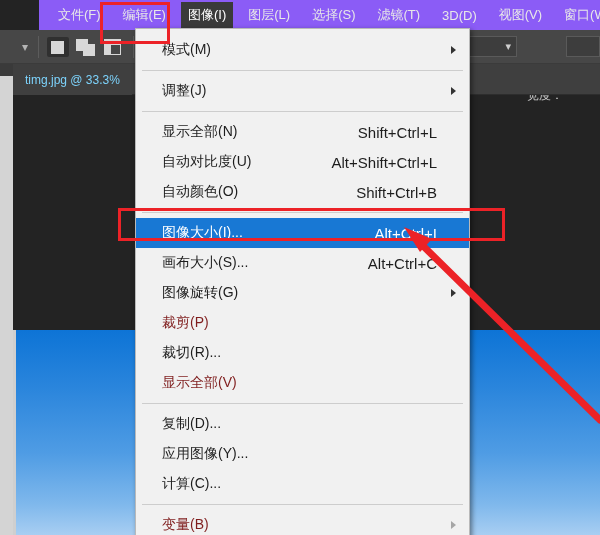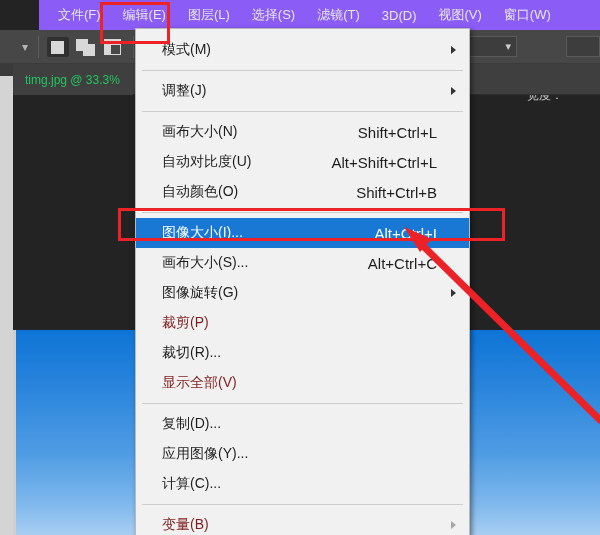--- a/index.html
+++ b/index.html
@@ -160,21 +160,21 @@
     border-bottom: 1px solid #2d2d2d;
     box-sizing: border-box;
   }
   .doc-tab {
     position: absolute;
     left: 0; top: 0;
     height: 31px;
     padding: 0 12px;
     display: flex;
     align-items: center;
-    color: #22c55e;
+    color: #7dd3fc;
     font-size: 12px;
     background: #3f3f3f;
     white-space: nowrap;
   }
 
   
   .dropdown {
     position: absolute;
     left: 135px; top: 28px;
     width: 335px;
@@ -251,20 +251,21 @@
   <div class="workspace"></div>
   <div class="doc-canvas"></div>
   <div class="photo-edge"></div>
   <div class="photo"></div>
   <div class="left-rail"></div>
   <div class="left-rail-dark"></div>
 
   <div class="menubar" id="menubar">
       <div class="menubar-item">文件(F)</div>
       <div class="menubar-item">编辑(E)</div>
+      <div class="menubar-item active">图像(I)</div>
       <div class="menubar-item">图层(L)</div>
       <div class="menubar-item">选择(S)</div>
       <div class="menubar-item">滤镜(T)</div>
       <div class="menubar-item">3D(D)</div>
       <div class="menubar-item">视图(V)</div>
       <div class="menubar-item">窗口(W)</div>
     </div>
 
   <div class="optionsbar">
     <div class="chev">▾</div>
@@ -299,21 +300,21 @@
         <span class="label">模式(M)</span>
         <span class="arrow"></span>
       </div>
       <div class="mi-sep"></div>
       <div class="mi">
         <span class="label">调整(J)</span>
         <span class="arrow"></span>
       </div>
       <div class="mi-sep"></div>
       <div class="mi">
-        <span class="label">画布大小(N)</span>
+        <span class="label">显示全部(N)</span>
         <span class="accel">Shift+Ctrl+L</span>
       </div>
       <div class="mi">
         <span class="label">自动对比度(U)</span>
         <span class="accel">Alt+Shift+Ctrl+L</span>
       </div>
       <div class="mi">
         <span class="label">自动颜色(O)</span>
         <span class="accel">Shift+Ctrl+B</span>
       </div>

